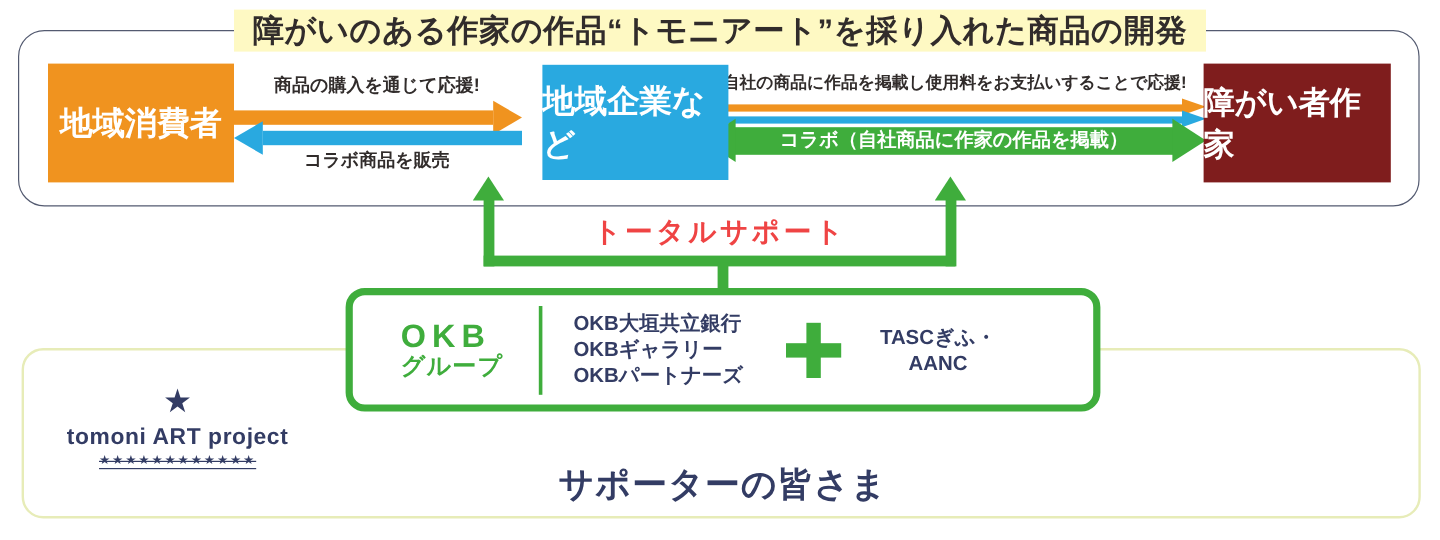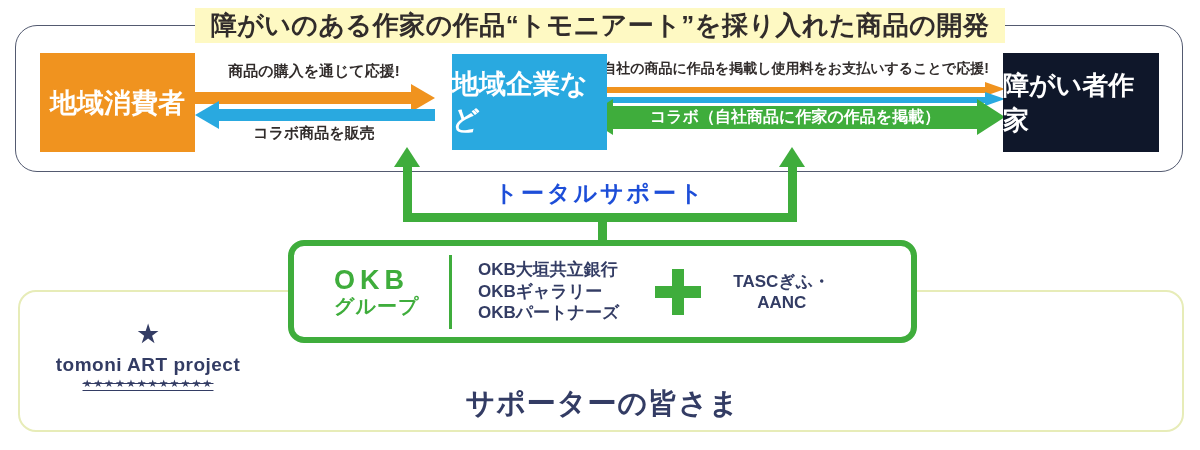--- a/index.html
+++ b/index.html
@@ -156,35 +156,35 @@
     <div class="head head-r" style="border-left-color:#3fad3c"></div>
     <div class="collab-text">コラボ（自社商品に作家の作品を掲載）</div>
   </div>
 
   <div class="ebox ebox-consumer" style="background:#f0931f">
     <span>地域消費者</span>
   </div>
   <div class="ebox ebox-company" style="background:#29a9e0">
     <span>地域企業など</span>
   </div>
-  <div class="ebox ebox-artist" style="background:#0f172a">
+  <div class="ebox ebox-artist" style="background:#7f1d1d">
     <span>障がい者作家</span>
   </div>
 
   <div class="v-arrow v-arrow-left">
     <div class="head" style="border-bottom-color:#3fad3c"></div>
     <div class="shaft" style="background:#3fad3c"></div>
   </div>
   <div class="v-arrow v-arrow-right">
     <div class="head" style="border-bottom-color:#3fad3c"></div>
     <div class="shaft" style="background:#3fad3c"></div>
   </div>
   <div class="support-bar" style="background:#3fad3c"></div>
   <div class="support-stem" style="background:#3fad3c"></div>
-  <div class="support-label" style="color:#1d4ed8">トータルサポート</div>
+  <div class="support-label" style="color:#ef4444">トータルサポート</div>
 
   <div class="bottom-frame"></div>
 
   <div class="okb-box" style="border-color:#3fad3c">
     <div class="okb-name" style="color:#3fad3c">
       <div class="l1">OKB</div>
       <div class="l2">グループ</div>
     </div>
     <div class="okb-divider" style="background:#3fad3c"></div>
     <div class="okb-members">

